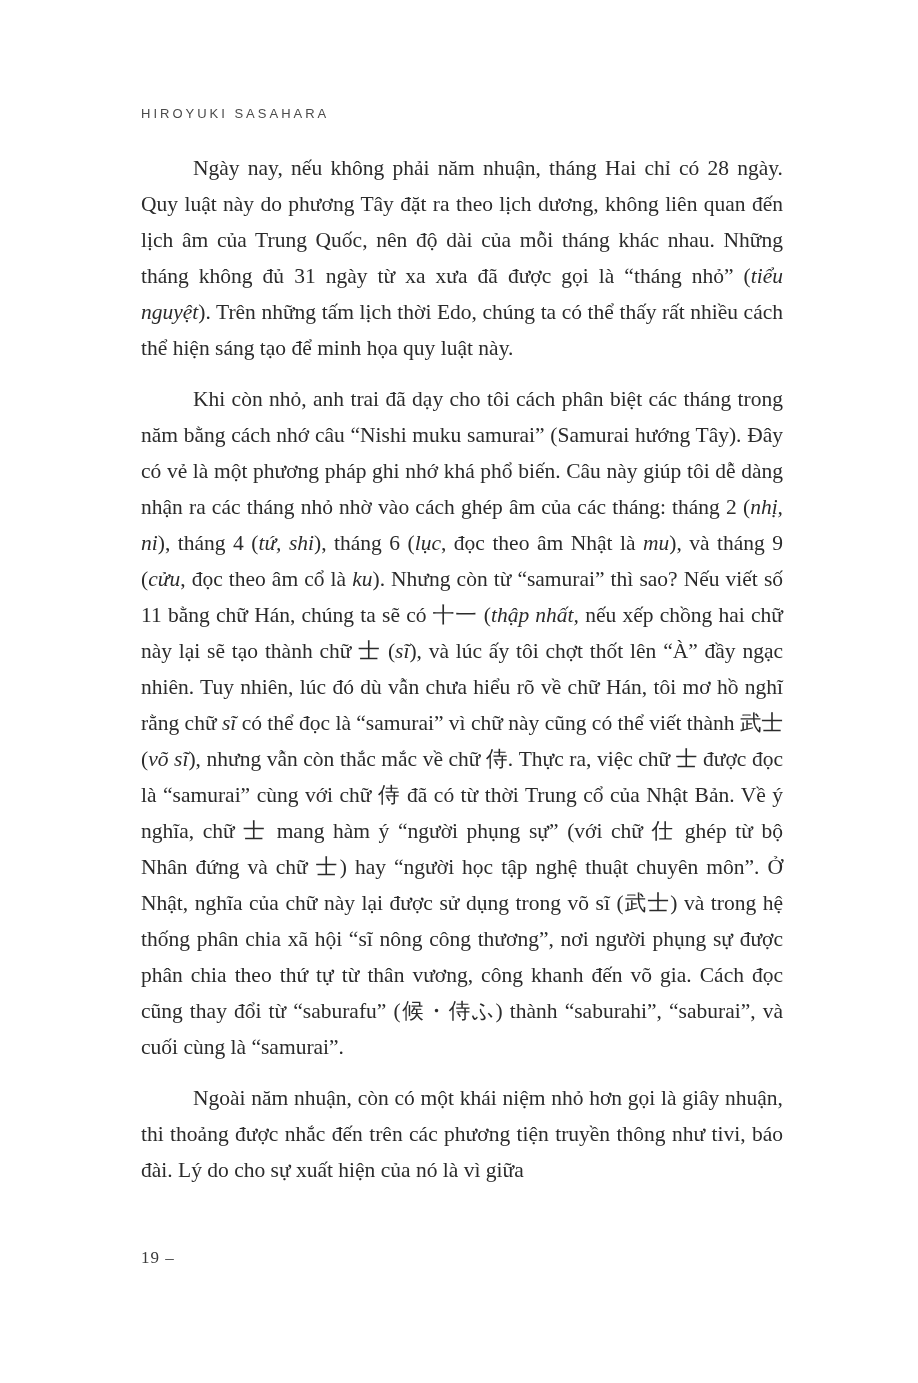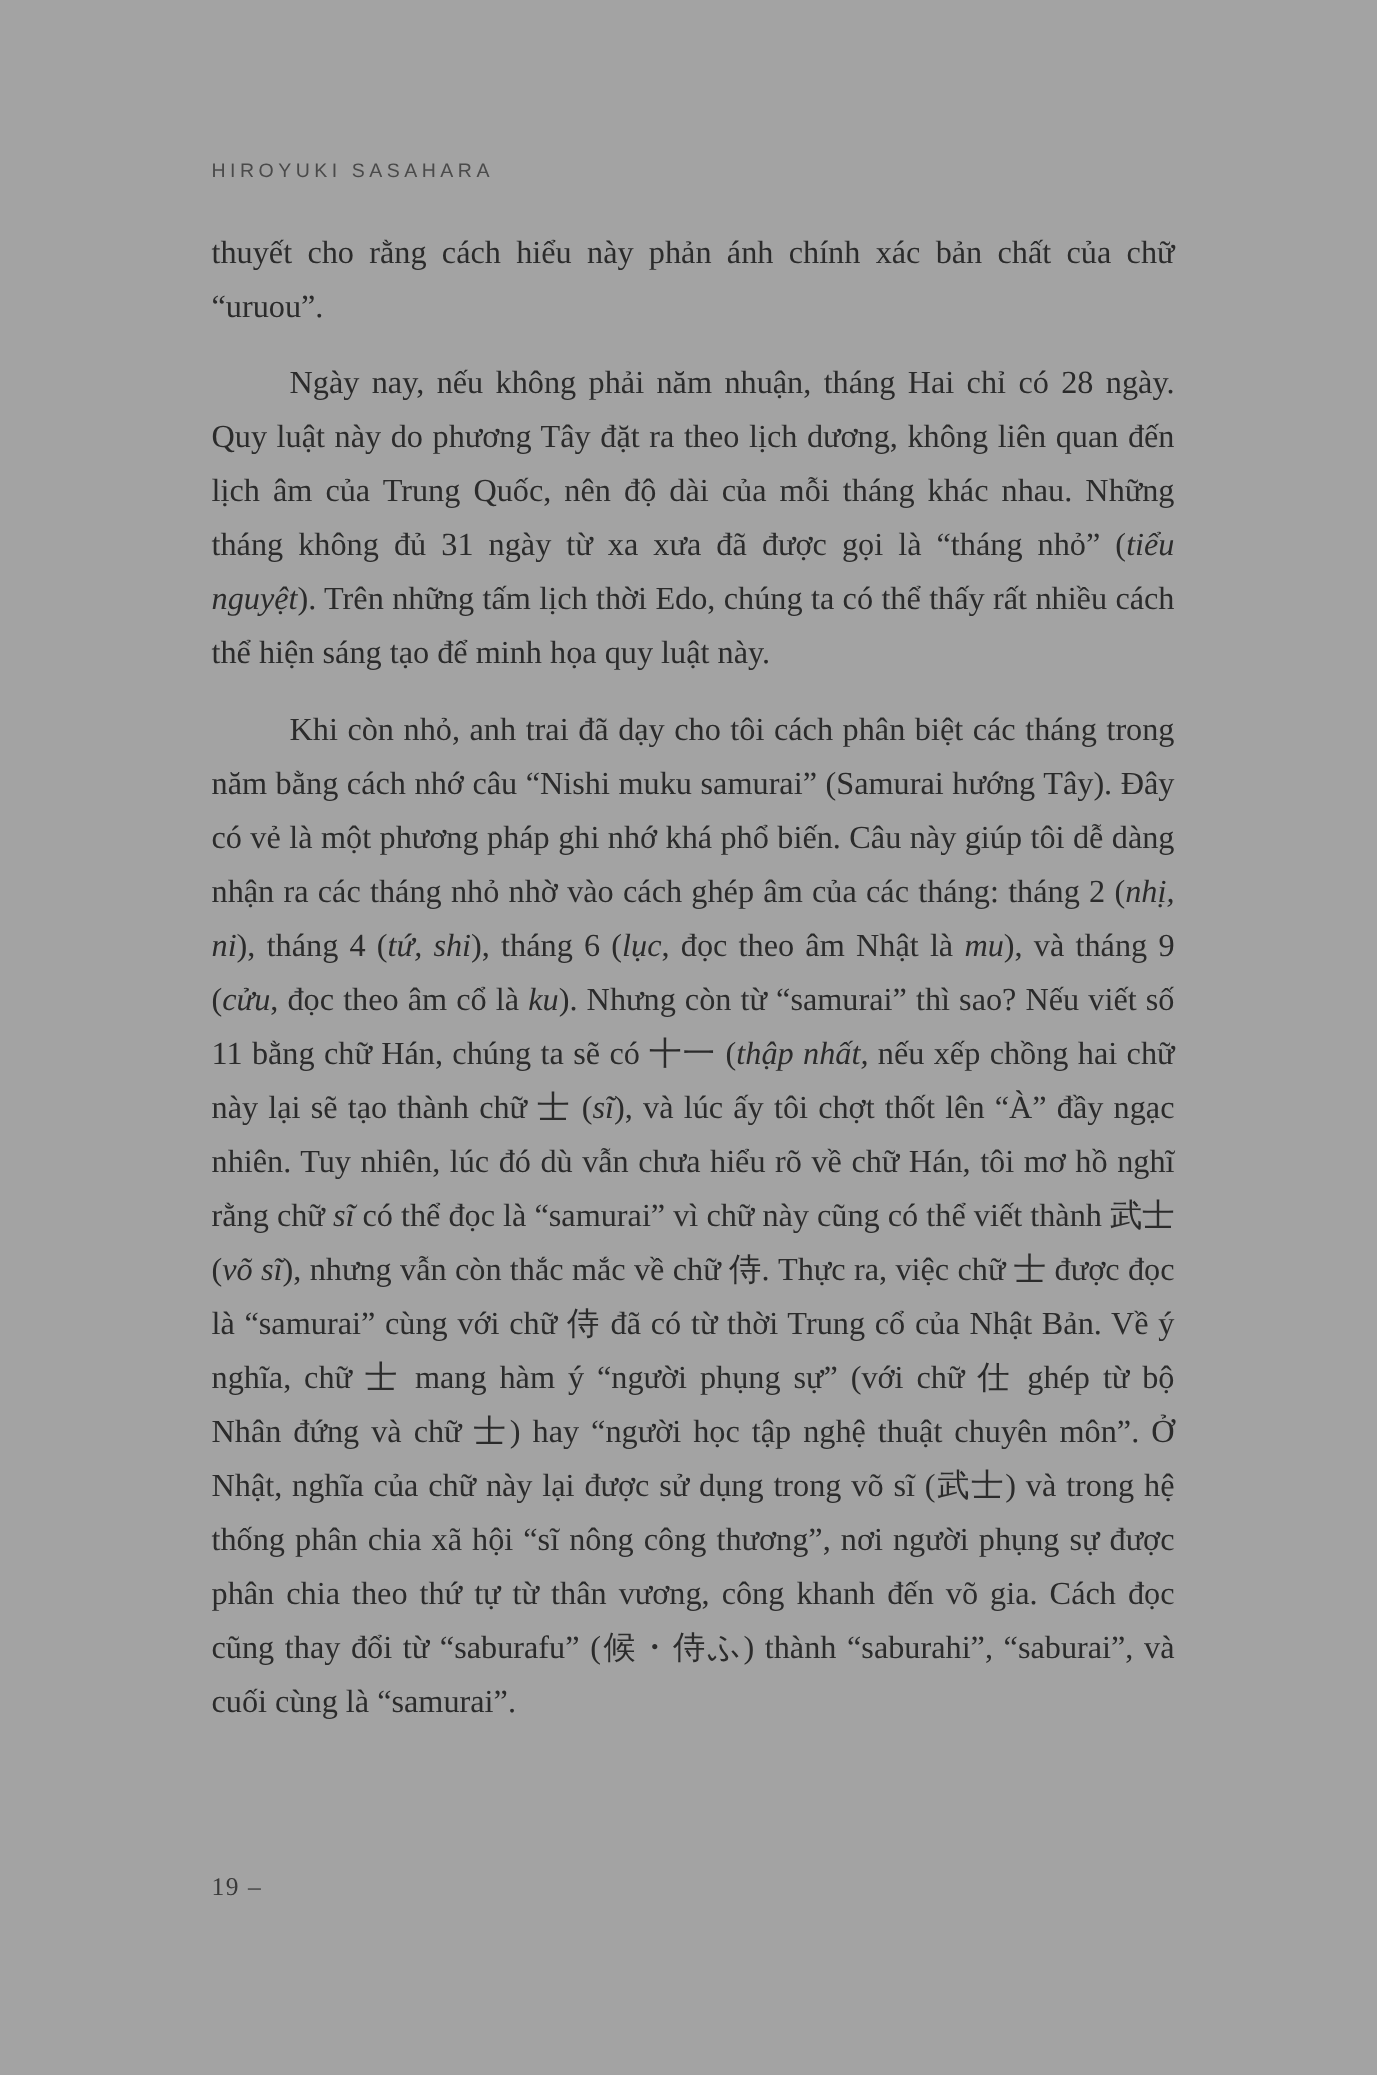--- a/index.html
+++ b/index.html
@@ -5,21 +5,21 @@
   html, body {
     margin: 0;
     padding: 0;
     background: #e8e8e8;
   }
   .page {
     position: relative;
     width: 918px;
     height: 1383px;
     margin: 0 auto;
-    background: #a3a3a3;
+    background: #ffffff;
     font-family: "Liberation Serif", serif;
     color: #2e2e2e;
     overflow: hidden;
     box-sizing: border-box;
   }
   .running-header {
     position: absolute;
     top: 106px;
     left: 141px;
     font-family: "Liberation Sans", sans-serif;
@@ -58,19 +58,19 @@
     color: #3a3a3a;
   }
 </style>
 </head>
 <body>
 
 <div class="page">
   <div class="running-header">HIROYUKI SASAHARA</div>
 
   <div class="text-block">
-      <p class=""><span>thuyết cho rằng cách hiểu này phản ánh chính xác bản chất của chữ “uruou”.</span></p>
       <p class="indent"><span>Ngày nay, nếu không phải năm nhuận, tháng Hai chỉ có 28 ngày. Quy luật này do phương Tây đặt ra theo lịch dương, không liên quan đến lịch âm của Trung Quốc, nên độ dài của mỗi tháng khác nhau. Những tháng không đủ 31 ngày từ xa xưa đã được gọi là “tháng nhỏ” (</span><em>tiểu nguyệt</em><span>). Trên những tấm lịch thời Edo, chúng ta có thể thấy rất nhiều cách thể hiện sáng tạo để minh họa quy luật này.</span></p>
       <p class="indent"><span>Khi còn nhỏ, anh trai đã dạy cho tôi cách phân biệt các tháng trong năm bằng cách nhớ câu “Nishi muku samurai” (Samurai hướng Tây). Đây có vẻ là một phương pháp ghi nhớ khá phổ biến. Câu này giúp tôi dễ dàng nhận ra các tháng nhỏ nhờ vào cách ghép âm của các tháng: tháng 2 (</span><em>nhị, ni</em><span>), tháng 4 (</span><em>tứ, shi</em><span>), tháng 6 (</span><em>lục</em><span>, đọc theo âm Nhật là </span><em>mu</em><span>), và tháng 9 (</span><em>cửu</em><span>, đọc theo âm cổ là </span><em>ku</em><span>). Nhưng còn từ “samurai” thì sao? Nếu viết số 11 bằng chữ Hán, chúng ta sẽ có 十一 (</span><em>thập nhất,</em><span> nếu xếp chồng hai chữ này lại sẽ tạo thành chữ 士 (</span><em>sĩ</em><span>), và lúc ấy tôi chợt thốt lên “À” đầy ngạc nhiên. Tuy nhiên, lúc đó dù vẫn chưa hiểu rõ về chữ Hán, tôi mơ hồ nghĩ rằng chữ </span><em>sĩ</em><span> có thể đọc là “samurai” vì chữ này cũng có thể viết thành 武士 (</span><em>võ sĩ</em><span>), nhưng vẫn còn thắc mắc về chữ 侍. Thực ra, việc chữ 士 được đọc là “samurai” cùng với chữ 侍 đã có từ thời Trung cổ của Nhật Bản. Về ý nghĩa, chữ 士 mang hàm ý “người phụng sự” (với chữ 仕 ghép từ bộ Nhân đứng và chữ 士) hay “người học tập nghệ thuật chuyên môn”. Ở Nhật, nghĩa của chữ này lại được sử dụng trong võ sĩ (武士) và trong hệ thống phân chia xã hội “sĩ nông công thương”, nơi người phụng sự được phân chia theo thứ tự từ thân vương, công khanh đến võ gia. Cách đọc cũng thay đổi từ “saburafu” (候・侍ふ) thành “saburahi”, “saburai”, và cuối cùng là “samurai”.</span></p>
+      <p class="indent"><span>Ngoài năm nhuận, còn có một khái niệm nhỏ hơn gọi là giây nhuận, thi thoảng được nhắc đến trên các phương tiện truyền thông như tivi, báo đài. Lý do cho sự xuất hiện của nó là vì giữa</span></p>
     </div>
 
   <div class="page-footer">19 –</div>
 </div>
 
 </body></html>

